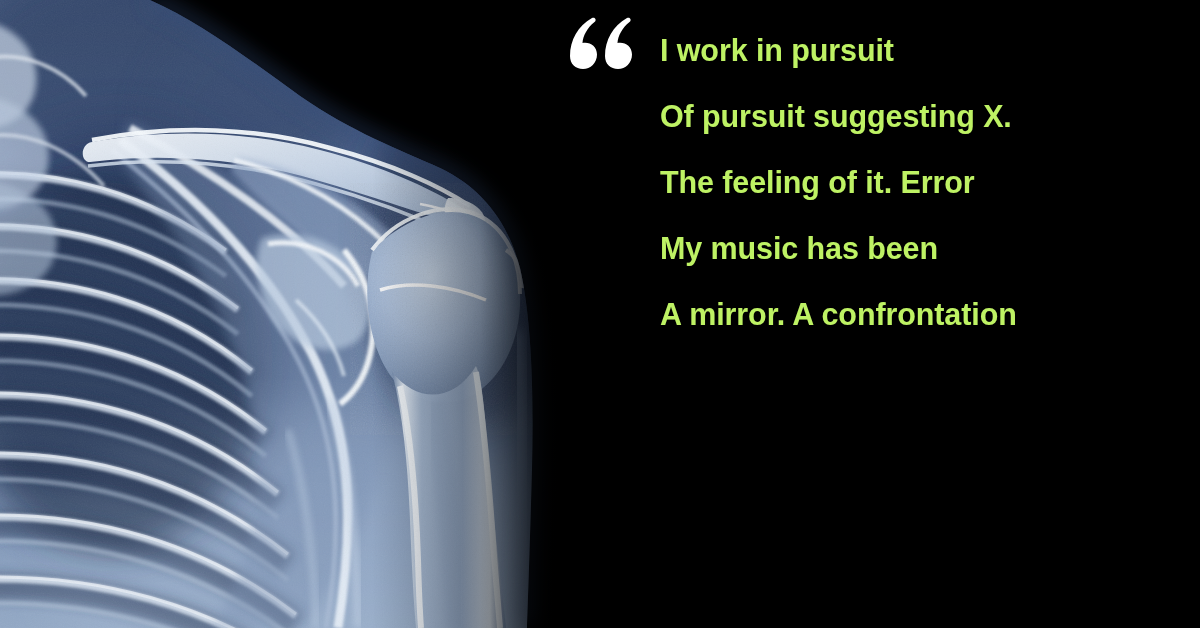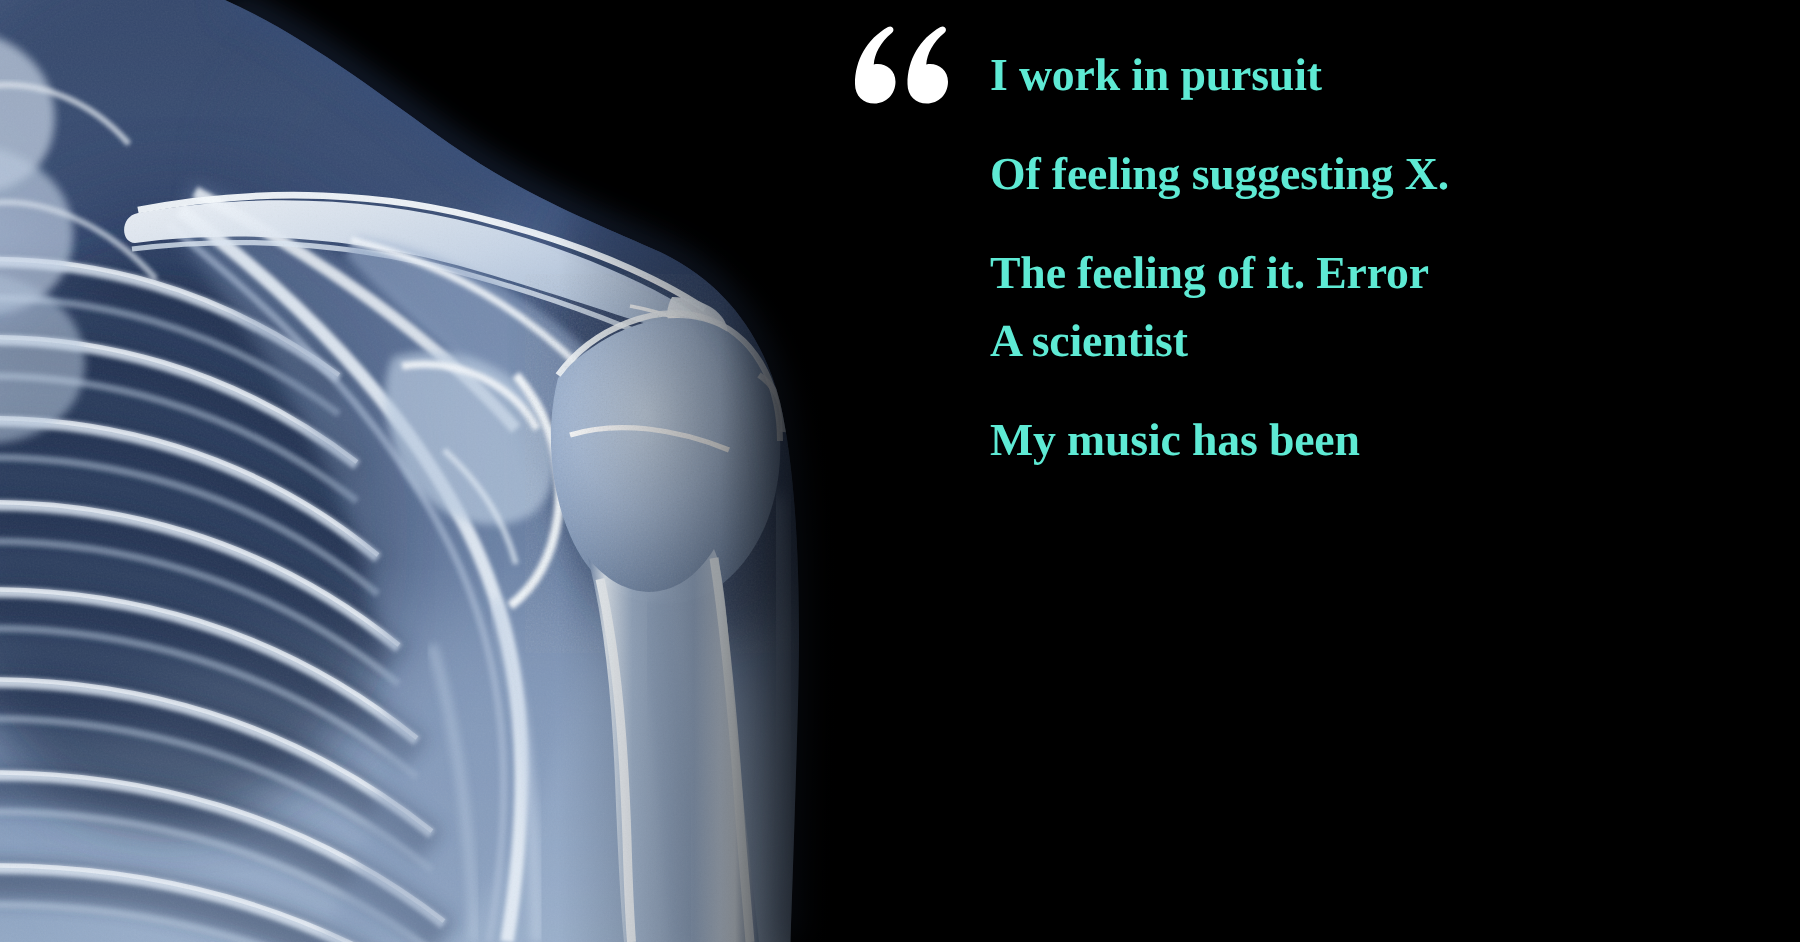--- a/index.html
+++ b/index.html
@@ -39,27 +39,26 @@
   }
   #quote-mark svg { display:block; }
 
   #quote-text {
     position:absolute; left:120px; top:28px;
     width:530px;
   }
   .stanza { margin-bottom:21px; }
   .stanza:last-child { margin-bottom:0; }
   .qline {
-    color:#5eead4;
+    color:#bef264;
     font-size:30.5px;
     line-height:45px;
     font-weight:bold;
     letter-spacing:-0.1px;
     white-space:nowrap;
-    font-family:Liberation Serif, serif;
   }
 </style>
 </head>
 <body>
 
 <div id="card">
 
   <div id="xray">
     <svg viewBox="0 0 600 628" preserveAspectRatio="none">
       <defs>
@@ -297,31 +296,31 @@
       </svg>
     </div>
 
     <div id="quote-text">
 
       <div class="stanza">
         <div class="qline">I work in pursuit</div>
       </div>
 
       <div class="stanza">
-        <div class="qline">Of feeling suggesting X.</div>
+        <div class="qline">Of pursuit suggesting X.</div>
       </div>
 
       <div class="stanza">
         <div class="qline">The feeling of it. Error</div>
-        <div class="qline">A scientist</div>
       </div>
 
 
       <div class="stanza">
         <div class="qline">My music has been</div>
       </div>
 
       <div class="stanza">
+        <div class="qline">A mirror. A confrontation</div>
       </div>
 
     </div>
   </div>
 </div>
 
 </body></html>

